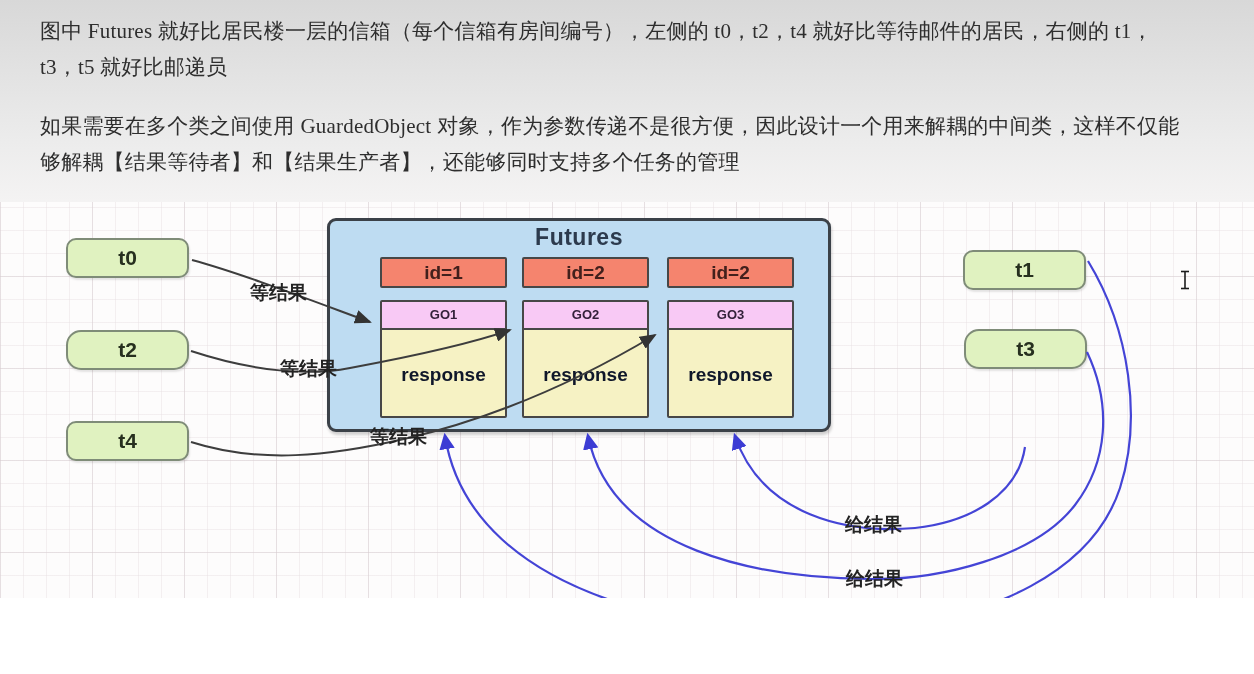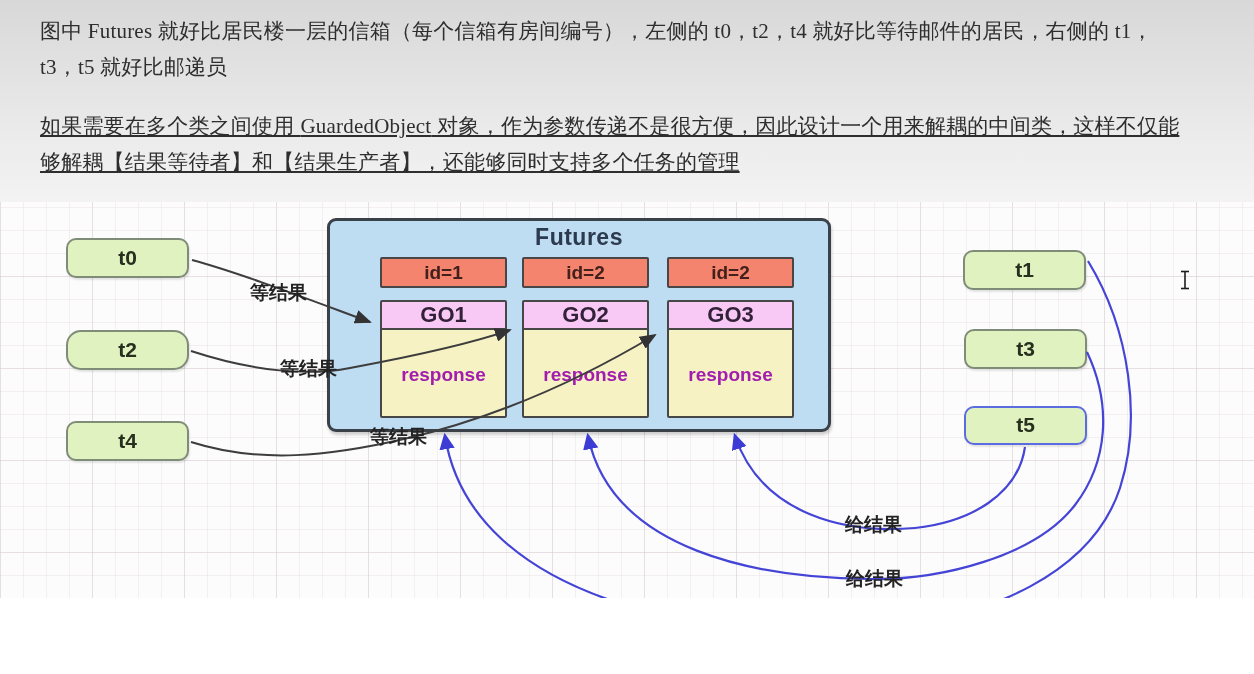--- a/index.html
+++ b/index.html
@@ -12,50 +12,50 @@
            linear-gradient(to bottom, rgba(214,204,208,.45) 1px, transparent 1px),
            linear-gradient(to right, rgba(232,224,227,.45) 1px, transparent 1px),
            linear-gradient(to bottom, rgba(232,224,227,.45) 1px, transparent 1px);
          background-size:92px 92px,92px 92px,23px 23px,23px 23px;padding-left:36px;}
   
   #text-area{position:absolute;left:0;top:0;width:1254px;height:202px;
              background:linear-gradient(#d8d8d8,#ececec 70%,#f4f3f3);}
   .para{position:absolute;left:40px;width:1140px;color:#2e2e2e;
         font-size:21px;line-height:36px;letter-spacing:.2px;}
   #para1{top:13px;font-family:"Liberation Serif","DejaVu Serif",serif;}
-  #para2{top:108px;font-family:"Liberation Sans","DejaVu Sans",sans-serif;text-decoration:underline;}
+  #para2{top:108px;font-family:"Liberation Sans","DejaVu Sans",sans-serif;}
   .latin-serif{font-family:"Liberation Serif","DejaVu Serif",serif;}
 
   
   .thread{position:absolute;width:123px;height:40px;box-sizing:border-box;
           background:#e0f2c0;border:2.5px solid #7f8c78;border-radius:10px;
           text-align:center;line-height:35px;font-weight:bold;font-size:21px;color:#27301f;
           box-shadow:1px 2px 2px rgba(0,0,0,.10);}
   #t0{left:66px;top:238px;} #t2{left:66px;top:330px;border-radius:15px;} #t4{left:66px;top:421px;}
-  #t1{left:963px;top:238px;margin-top:12px;} #t3{left:964px;top:329px;}
+  #t1{left:963px;top:238px;margin-top:12px;} #t3{left:964px;top:329px;border-radius:15px;}
   #t5{left:964px;top:406px;height:39px;border-color:#5b6be0;border-width:2.5px;line-height:34px;}
 
   
   #futures-panel{position:absolute;left:327px;top:218px;width:504px;height:214px;box-sizing:border-box;
                  background:#bedcf2;border:3px solid #3b4148;border-radius:9px;
                  box-shadow:1px 3px 3px rgba(0,0,0,.18);}
   #futures-title{position:absolute;left:0;top:3px;width:100%;text-align:center;
                  font-weight:bold;font-size:23px;color:#2c3a4d;letter-spacing:.5px;}
   .fcol{position:absolute;top:0;left:0;width:127px;}
   .fcol.c1{left:50px;} .fcol.c2{left:192px;} .fcol.c3{left:337px;}
   .idbox{position:absolute;top:36px;left:0;width:127px;height:31px;box-sizing:border-box;
          background:#f5846e;border:2px solid #474747;border-radius:2px;
          text-align:center;line-height:27px;font-weight:bold;font-size:19px;color:#42201c;}
   .stack{position:absolute;top:79px;left:0;width:127px;height:118px;box-sizing:border-box;
          background:#f6f2c4;border:2px solid #474747;border-radius:2px;}
   .gobox{height:28px;box-sizing:border-box;background:#f8c9f5;border-bottom:2px solid #474747;
-         text-align:center;line-height:26px;font-weight:bold;font-size:22px;color:#33213a;}
+         text-align:center;line-height:26px;font-weight:bold;font-size:13px;color:#33213a;}
   .respbox{position:absolute;left:0;top:30px;width:100%;height:86px;
            display:flex;align-items:center;justify-content:center;
-           font-weight:bold;font-size:19px;color:#a21caf;}
+           font-weight:bold;font-size:19px;color:#0f172a;}
 
   
   .flow-label{position:absolute;font-weight:bold;font-size:19px;color:#232323;
               font-family:"Liberation Sans","DejaVu Sans",sans-serif;white-space:nowrap;text-align:right;}
   #wait1{left:250px;top:280px;} #wait2{left:280px;top:356px;} #wait3{left:370px;top:424px;}
   #give1{left:845px;top:512px;} #give2{left:846px;top:566px;} #give3{left:832px;top:618px;}
 
   #arrow-layer{position:absolute;left:0;top:0;width:1254px;height:674px;pointer-events:none;}
 </style>
 </head>
@@ -71,21 +71,20 @@
       <span>如果需要在多个类之间使用 </span><span class="latin-serif">GuardedObject</span><span> 对象，作为参数传递不是很方便，因此设计一个用来解耦的中间类，这样不仅能够解耦【结果等待者】和【结果生产者】，还能够同时支持多个任务的管理</span>
     </div>
   </div>
 
   <div id="t0" class="thread"><span>t0</span></div>
   <div id="t2" class="thread"><span>t2</span></div>
   <div id="t4" class="thread"><span>t4</span></div>
 
   <div id="t1" class="thread"><span>t1</span></div>
   <div id="t3" class="thread"><span>t3</span></div>
-  <div id="t5" class="thread"><span>t5</span></div>
 
   <div id="futures-panel">
     <div id="futures-title">Futures</div>
 
     <div class="fcol c1">
       <div class="idbox">id=1</div>
       <div class="stack">
         <div class="gobox">GO1</div>
         <div class="respbox">response</div>
       </div>

